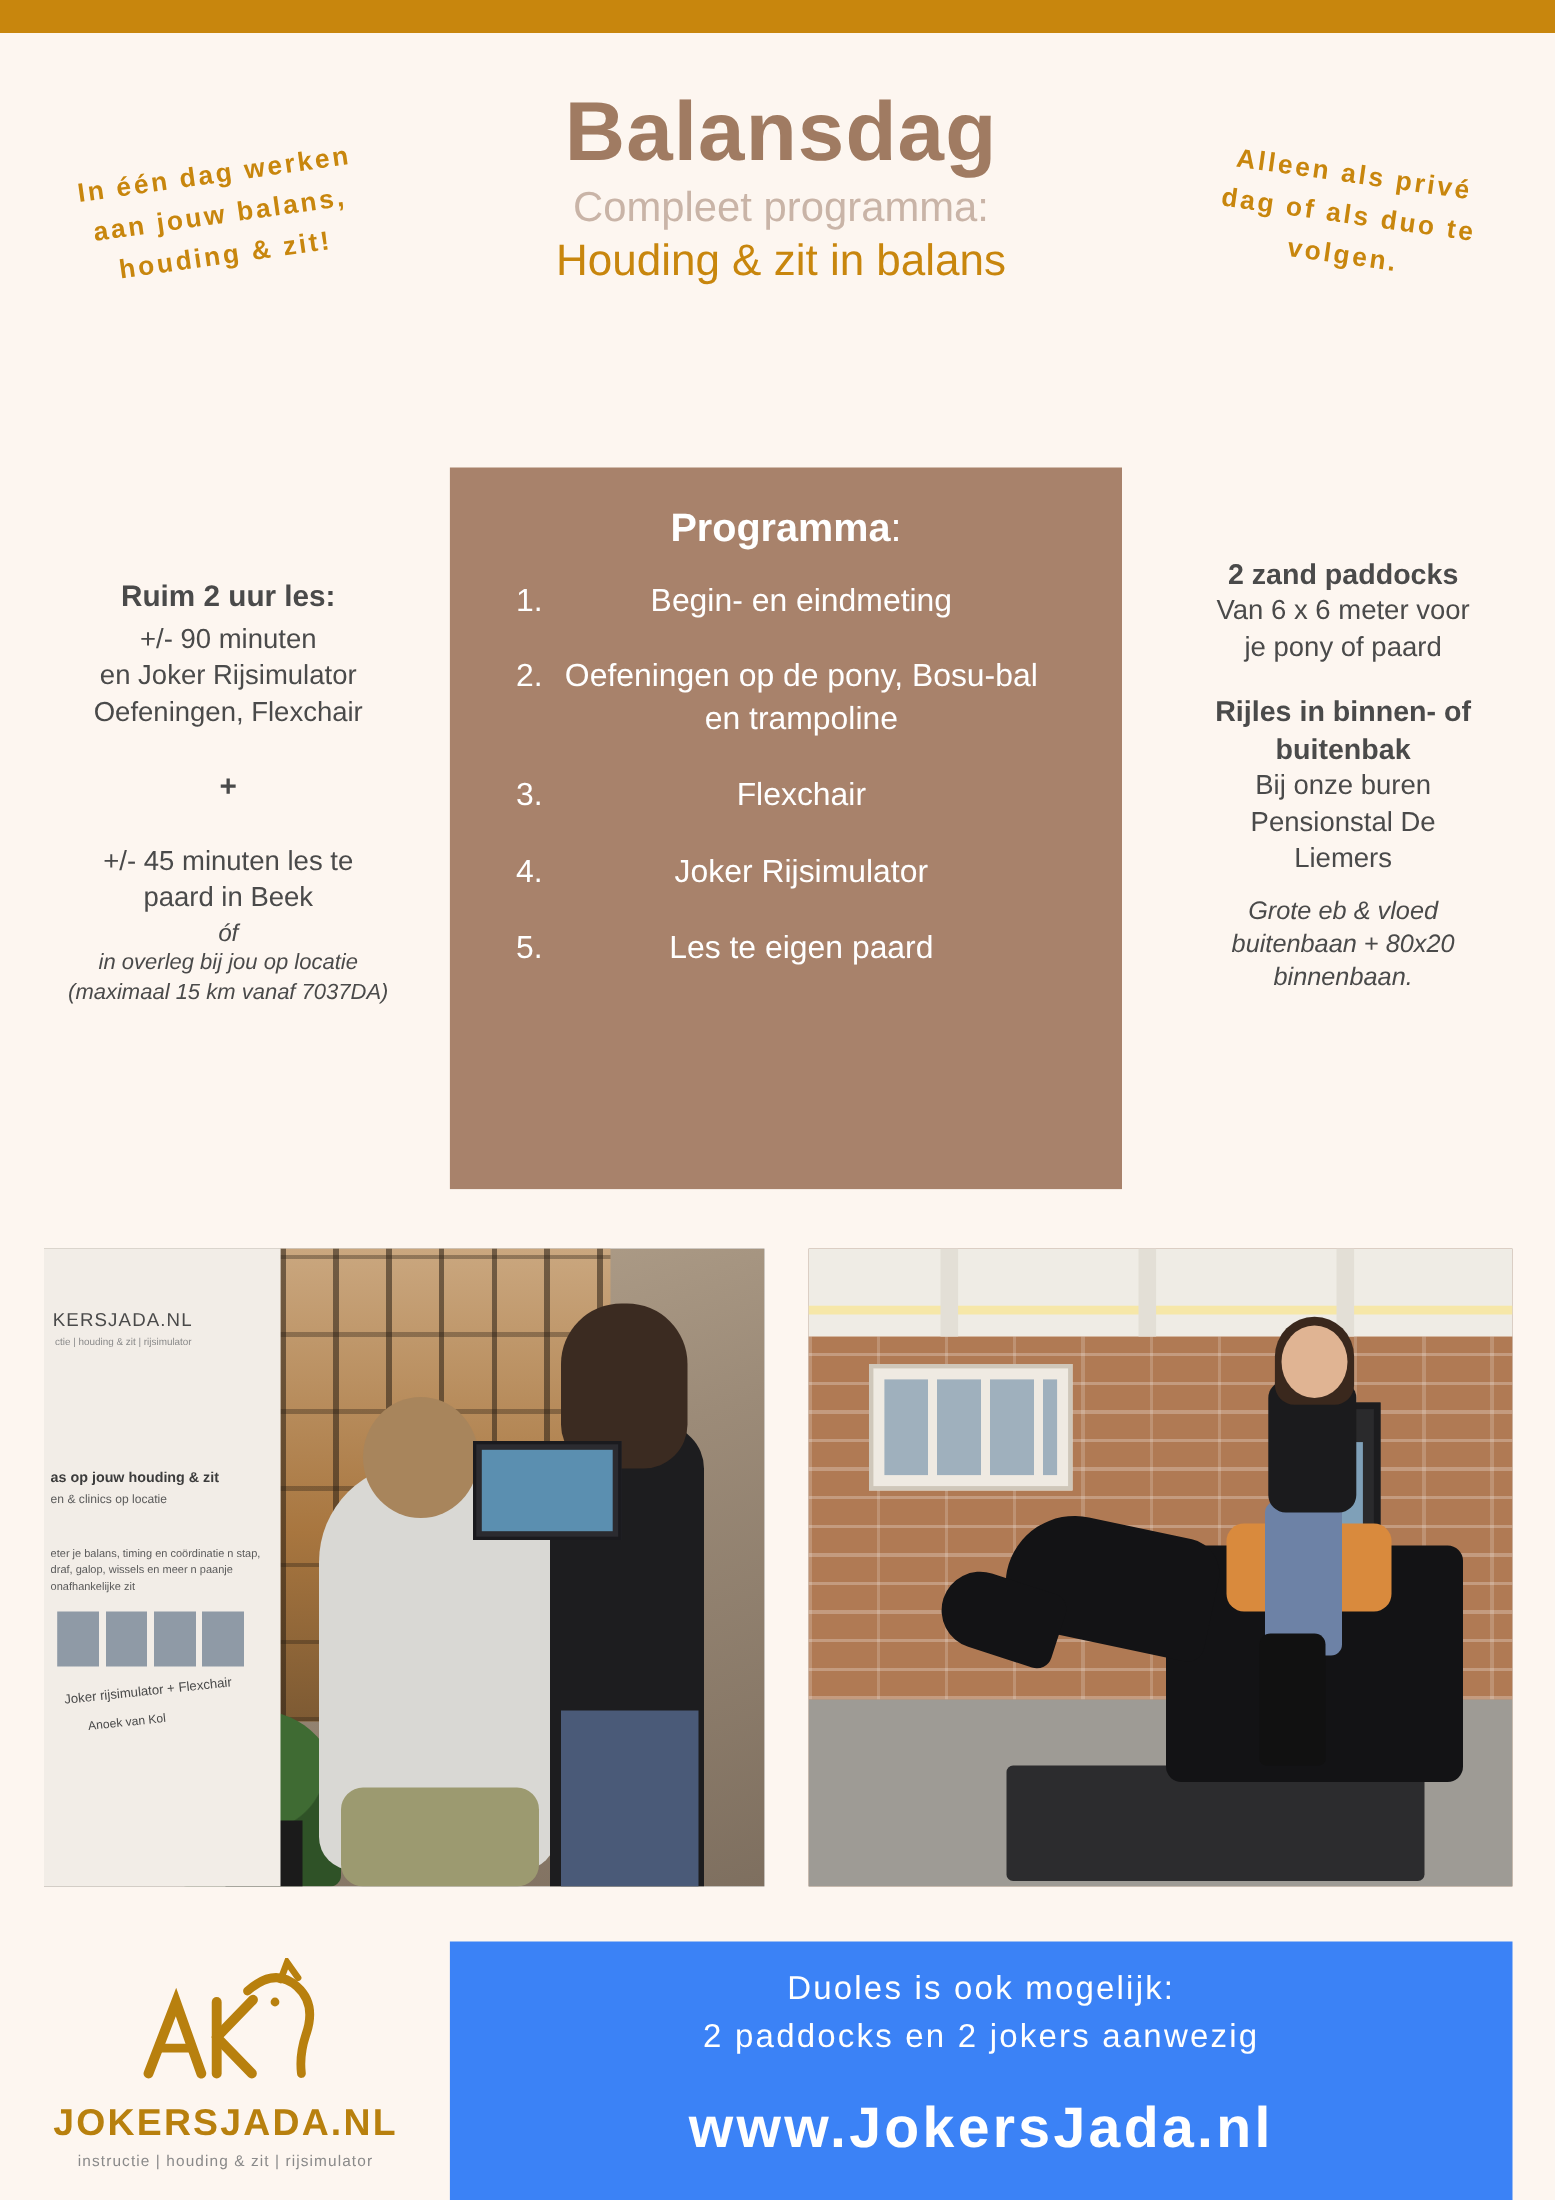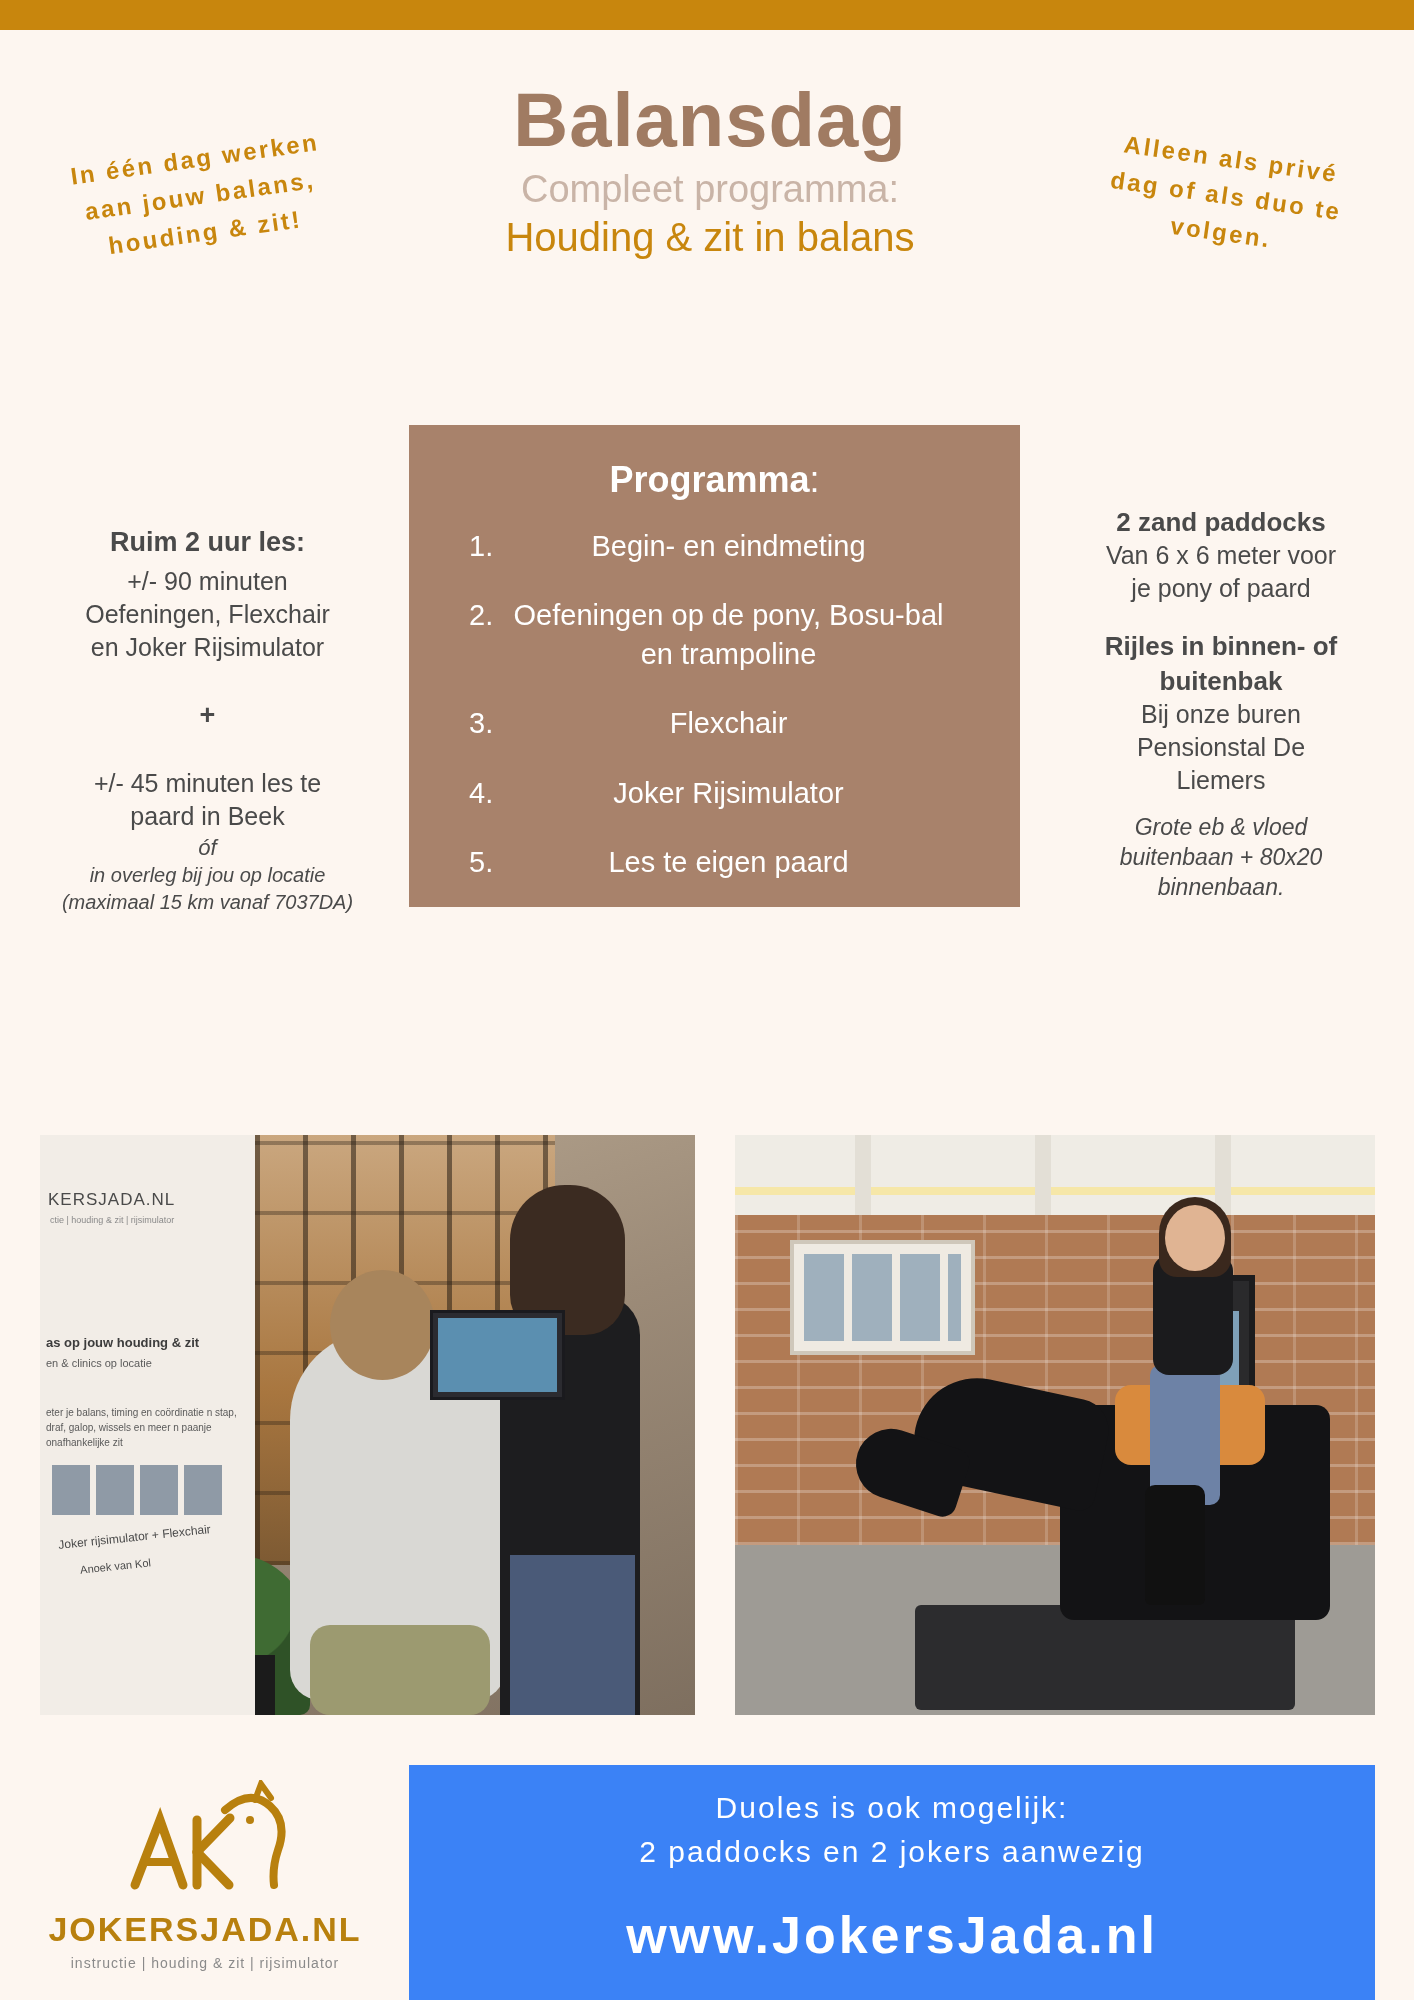--- a/index.html
+++ b/index.html
@@ -78,21 +78,21 @@
     width: 260px;
     transform: rotate(8deg);
   }
 
   
   .programma-box {
     position: absolute;
     left: 409px;
     top: 425px;
     width: 611px;
-    height: 482px;
+    height: 656px;
     background: #a8826b;
     color: #ffffff;
     padding: 34px 30px 0 30px;
   }
   .programma-title {
     text-align: center;
     font-size: 36px;
     margin-bottom: 26px;
   }
   .programma-title b { font-weight: bold; }
@@ -296,22 +296,22 @@
       <div class="main-title">Balansdag</div>
       <div class="sub-title-1">Compleet programma:</div>
       <div class="sub-title-2">Houding &amp; zit in balans</div>
     </div>
     <div class="corner-text corner-right">Alleen als privé dag of als duo te volgen.</div>
   </div>
 
   <div class="left-col">
     <div class="lead">Ruim 2 uur les:</div>
     <div>+/- 90 minuten</div>
+    <div>en Joker Rijsimulator</div>
     <div>Oefeningen, Flexchair</div>
-    <div>en Joker Rijsimulator</div>
     <div class="plus">+</div>
     <div>+/- 45 minuten les te</div>
     <div>paard in Beek</div>
     <div class="italic-sm">óf</div>
     <div class="italic-xs">in overleg bij jou op locatie</div>
     <div class="italic-xs">(maximaal 15 km vanaf 7037DA)</div>
   </div>
 
   <div class="programma-box">
     <div class="programma-title">

